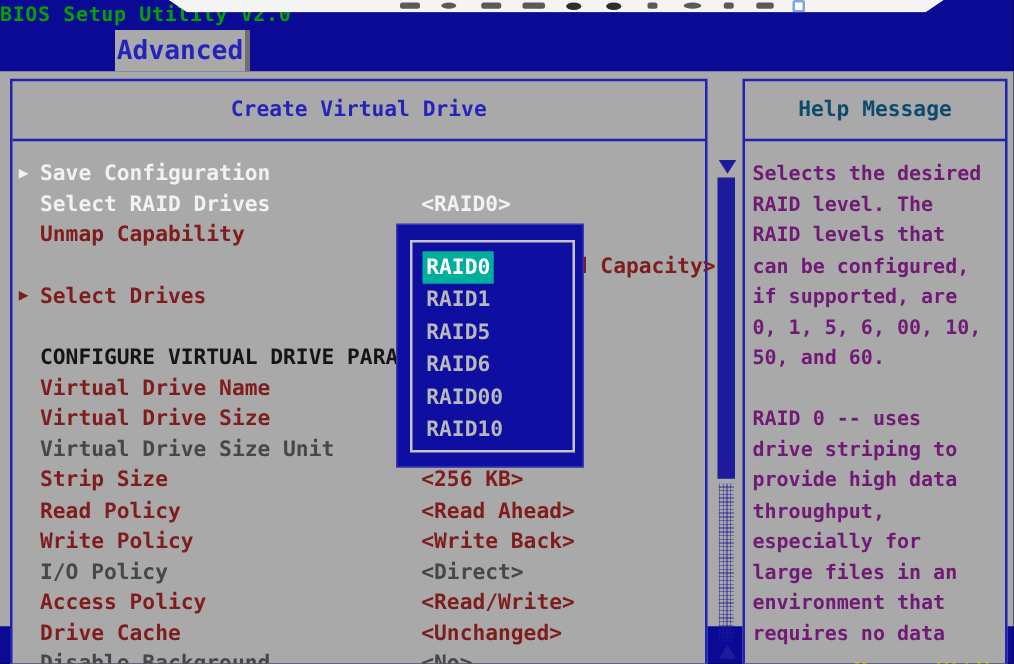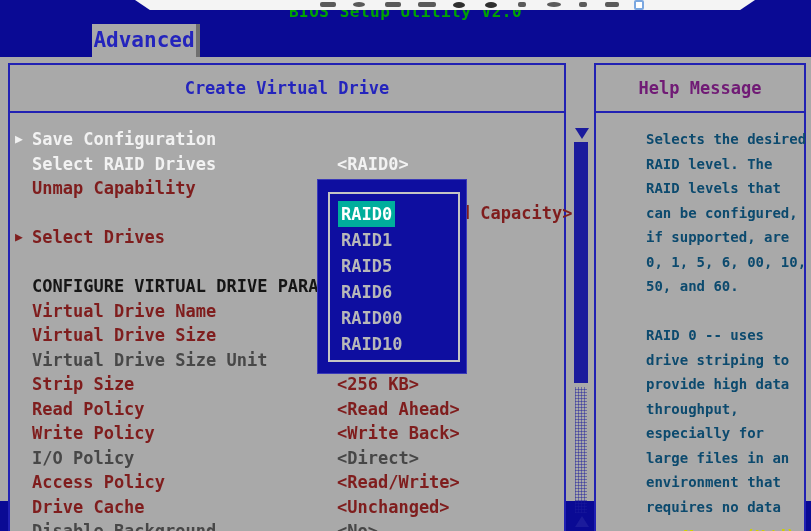--- a/index.html
+++ b/index.html
@@ -5,21 +5,21 @@
   html,body{margin:0;padding:0;background:#000;}
   .screen{
     position:relative;width:811px;height:531px;overflow:hidden;
     background:#0a0a94;
     font-family:"DejaVu Sans Mono","Liberation Mono",monospace;
     font-weight:bold;
     -webkit-font-smoothing:none;
   }
   
   .bios-title{
-    position:absolute;top:2px;left:0;right:0;text-align:center;
+    position:absolute;top:2px;left:0;right:0;text-align:left;
     color:#00a303;font-size:16px;letter-spacing:0.5px;z-index:1;
   }
   .toolbar-strip{
     position:absolute;top:0;left:135px;width:620px;height:10px;background:#f4f4f4;
     clip-path:polygon(0 0,100% 0,97.6% 100%,2.4% 100%);z-index:5;
   }
   .tb-frag{position:absolute;top:2px;height:5px;border-radius:2px;background:#5a5a5a;}
   .tb-frag.dark{background:#2e2e2e;border-radius:50%;height:6px;}
   .tb-square{
     position:absolute;top:0;left:499px;width:10px;height:10px;
@@ -33,34 +33,34 @@
   
   .main{position:absolute;left:0;top:57px;width:811px;height:444px;background:#a9a9a9;}
   .pane{position:absolute;top:6px;border:2px solid #2121b3;background:#a9a9a9;box-sizing:border-box;}
   .pane-title{
     height:46px;line-height:46px;text-align:center;
     border-bottom:2px solid #2121b3;font-size:17px;
   }
   .left-pane{left:8px;width:558px;height:480px;}
   .left-pane .pane-title{color:#2424bd;}
   .help-pane{left:594px;width:212px;height:480px;}
-  .help-pane .pane-title{color:#701a75;}
+  .help-pane .pane-title{color:#0c4a6e;}
   
   .rows{position:relative;padding-top:14px;}
   .row{position:relative;height:24.5px;line-height:24.5px;font-size:17px;}
   .row .arrow{position:absolute;left:5px;font-size:13px;}
   .row .label{position:absolute;left:22px;white-space:pre;}
   .row .value{position:absolute;left:327px;white-space:pre;}
   .c-white{color:#f2f2f2;}
   .c-blue{color:#7f1d1d;}
   .c-black{color:#151515;}
   .c-dim{color:#474747;}
   
   .help-lines{padding:14px 0 0 6px;}
-  .hline{height:24.5px;line-height:24.5px;font-size:14px;color:#0c4a6e;white-space:pre;margin-left:44px;}
+  .hline{height:24.5px;line-height:24.5px;font-size:16px;color:#701a75;white-space:pre;}
   .help-more{
     position:absolute;left:0;right:8px;top:462px;text-align:right;
     color:#cfcf00;font-size:17px;
   }
   
   .dropdown{
     position:absolute;left:317px;top:122px;width:150px;height:195px;
     background:#0e0ea0;z-index:10;box-sizing:border-box;border:1px solid #3a3ab8;
   }
   .dd-inner{

